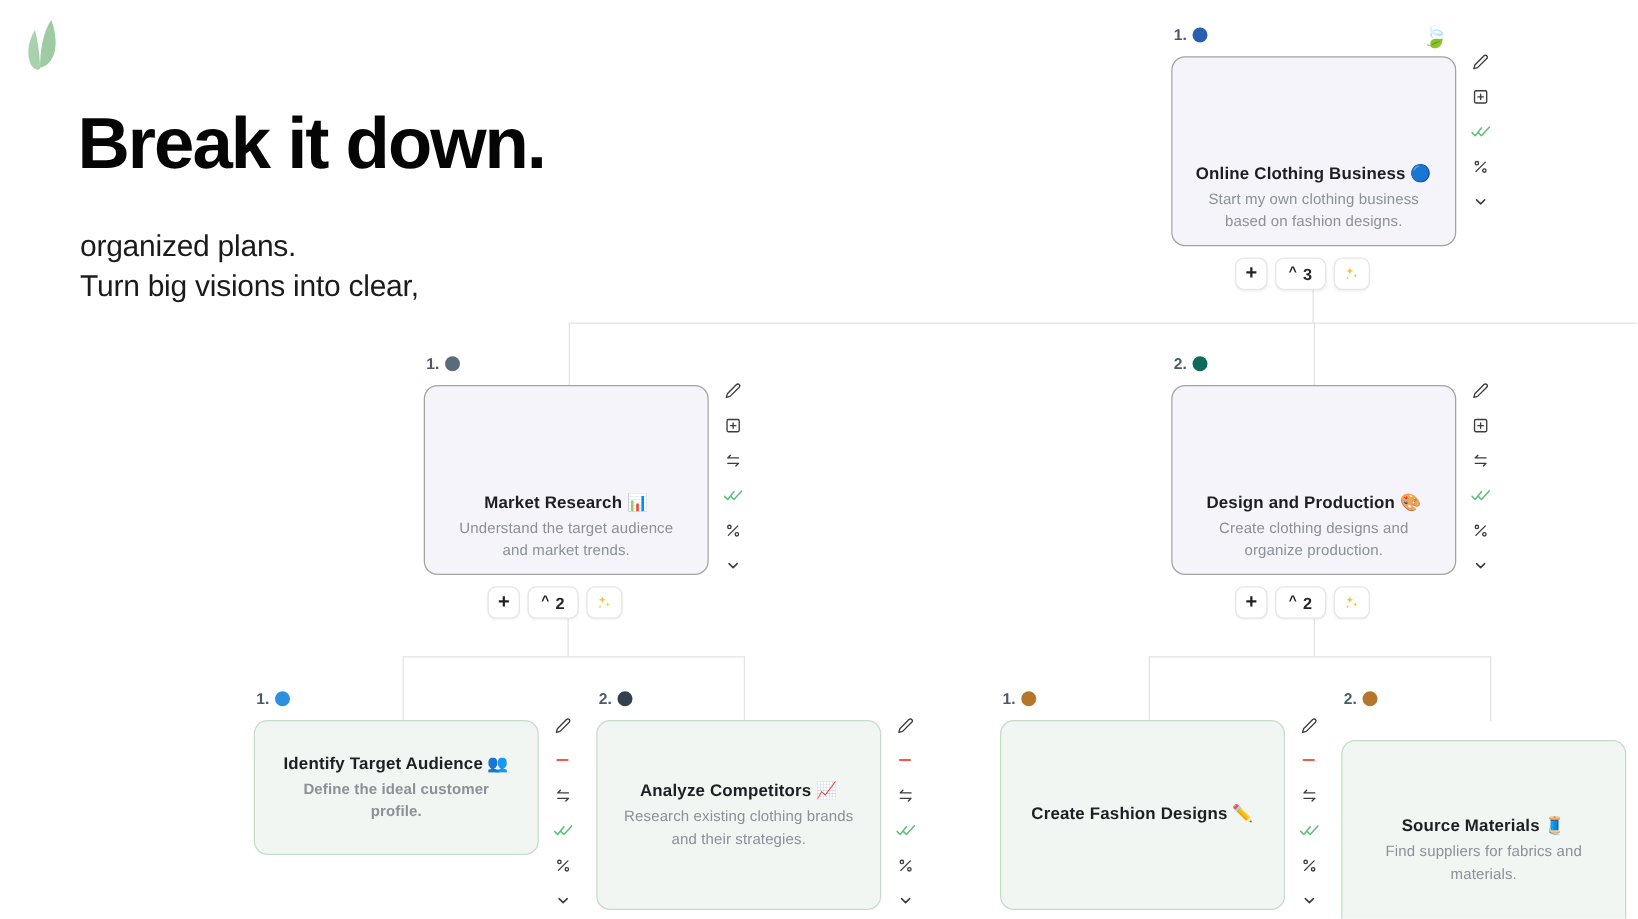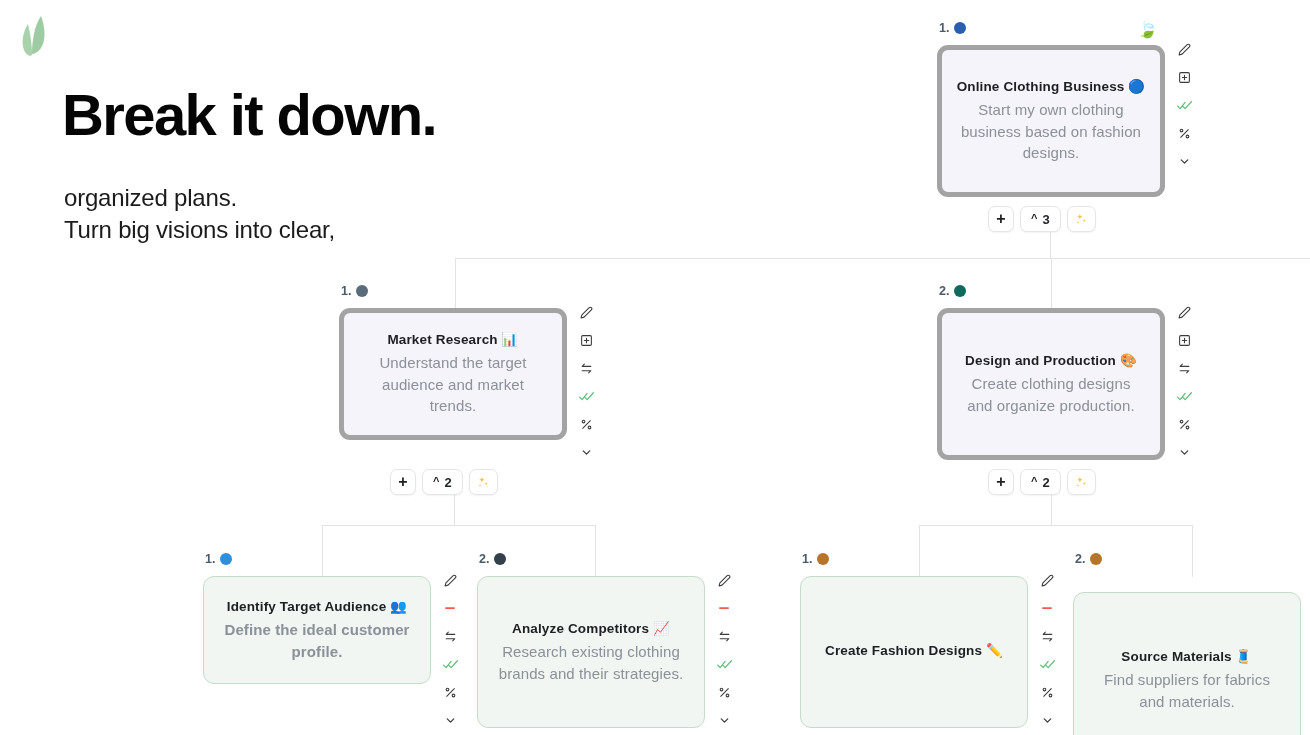--- a/index.html
+++ b/index.html
@@ -41,28 +41,28 @@
   .leaf-emoji{
     position:absolute;top:-24px;font-size:17px;line-height:1;
   }
 
   .card{
     position:relative;box-sizing:border-box;
     border-radius:11px;
     display:flex;flex-direction:column;align-items:center;justify-content:center;
     text-align:center;padding:10px 18px;
   }
-  .card.purple{background:#f5f4fa;border:5px solid #a3a3a3;}
+  .card.purple{background:#f5f4fa;border:1px solid #a3a3a3;justify-content:flex-end;}
   .card.green{background:#f1f6f2;border:1px solid #c6dccb;}
   .card-title{
     font-size:13.5px;font-weight:bold;color:#1d1f23;
     letter-spacing:.15px;margin-bottom:5px;white-space:nowrap;
   }
   .card-desc{
-    font-size:15px;color:#8b9099;line-height:1.45;letter-spacing:.1px;
+    font-size:12px;color:#8b9099;line-height:1.45;letter-spacing:.1px;
   }
 
   
   .rail{
     position:absolute;top:0;display:flex;flex-direction:column;
     align-items:center;gap:0px;
   }
   .rail-btn{
     width:26px;height:28px;display:flex;align-items:center;justify-content:center;
     cursor:pointer;
@@ -182,21 +182,21 @@
           </svg>
       </div>
     </div>
   </div>
 
   <div class="node" style="left:339px;top:308px;width:228px;">
     <div class="node-badge">
       <span>1.</span>
       <span class="dot" style="background:#5a6b7a;"></span>
     </div>
-    <div class="card purple" style="height:132px;">
+    <div class="card purple" style="height:152px;">
       <div class="card-title">
         <span>Market Research</span>
         <span>📊</span>
       </div>
       <div class="card-desc" style="max-width:192px;">Understand the target audience and market trends.</div>
     </div>
     <div class="rail" style="left:234px;top:-10px;">
       <div class="rail-btn">
         <svg class="ico" width="13" height="13" viewBox="0 0 24 24" fill="none" stroke="#3c3c3c" stroke-width="2" stroke-linecap="round" stroke-linejoin="round">
             <path d="M17 3a2.8 2.8 0 1 1 4 4L7.5 20.5 2 22l1.5-5.5z"></path>

